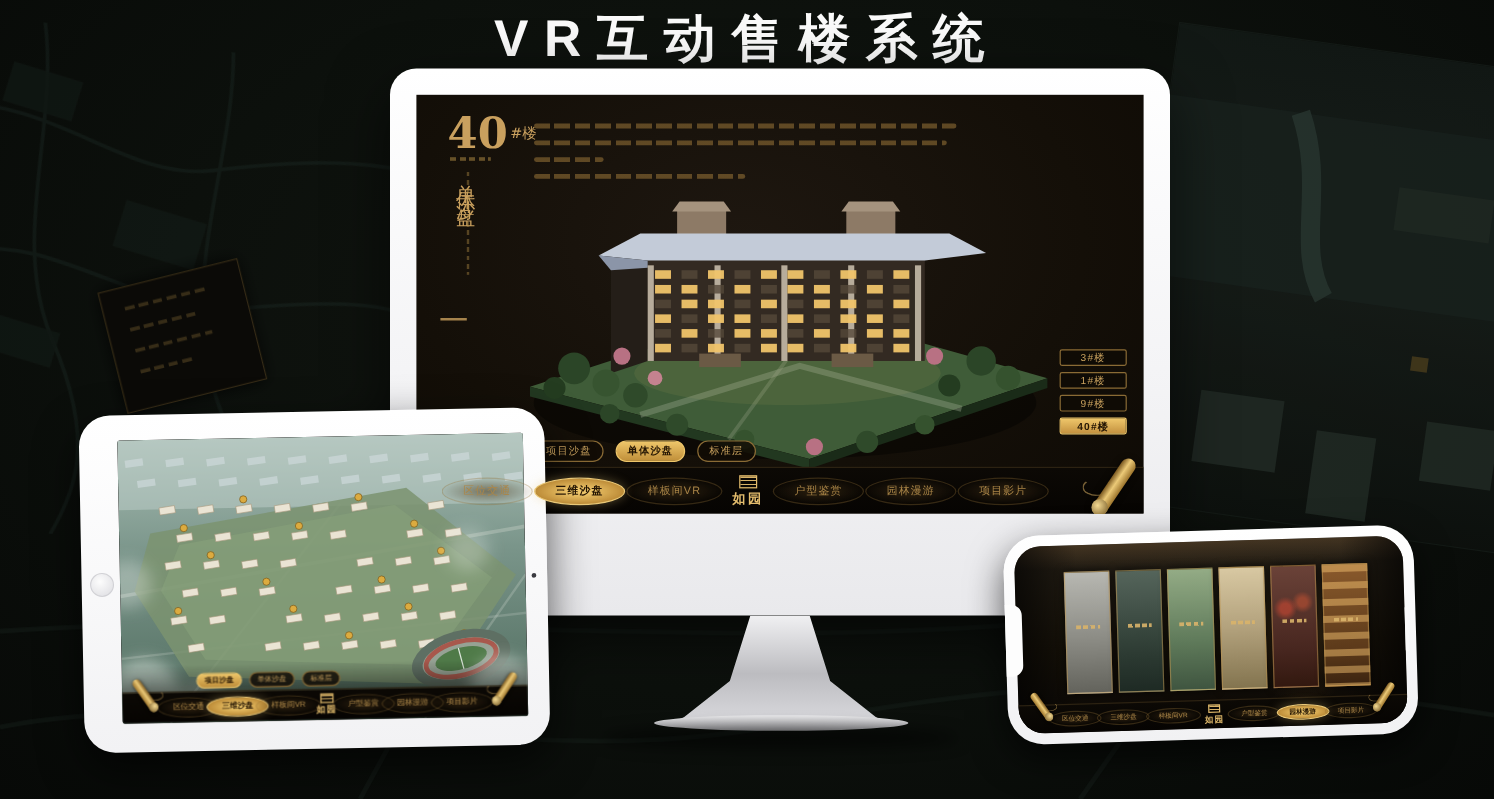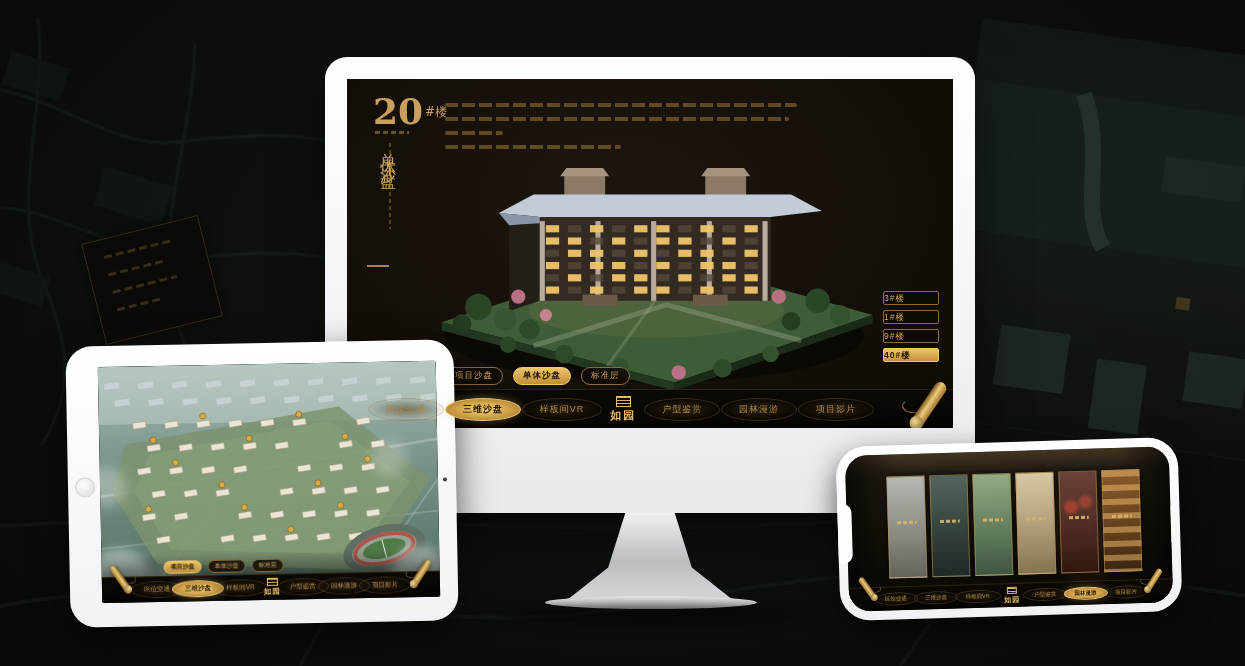--- a/index.html
+++ b/index.html
@@ -71,21 +71,21 @@
   .m-vert{writing-mode:vertical-rl; text-orientation:upright; font-family:"DejaVu Serif", serif;
     font-size:16px; letter-spacing:7px; color:#c9a05e; margin-left:4px; height:108px;}
   .m-vert-en{position:absolute; left:42px; top:64px; width:2px; height:86px; opacity:.4;
     background:repeating-linear-gradient(180deg,#b99347 0 4px, transparent 4px 7px);}
   .m-vert-box{position:absolute; left:20px; top:178px; width:22px; height:8px; border-bottom:2px solid rgba(201,160,94,.8);}
   .m-desc{position:absolute; left:98px; top:24px;}
   .m-desc i{display:block; height:4px; margin-bottom:10px; opacity:.55; border-radius:2px;
     background:repeating-linear-gradient(90deg,#9a7538 0 13px, transparent 13px 17px);}
   .m-building{position:absolute; left:64px; top:56px; width:470px; height:256px;}
   .m-floor-buttons{position:absolute; right:14px; top:212px; display:flex; flex-direction:column; gap:5px;}
-  .floor-btn{width:54px; height:12px; line-height:12px; font-size:8.5px; 
+  .floor-btn{width:54px; height:12px; line-height:12px; font-size:8.5px; text-align:center;
     color:#caa25e; background:rgba(16,11,5,.9); border:1px solid #8a6b35; border-radius:2px; letter-spacing:1px;}
   .floor-btn.active{background:linear-gradient(180deg,#eec66a,#c49240); color:#241503; font-weight:700; border-color:#eec66a;}
   .m-subtabs{position:absolute; left:98px; top:288px; display:flex; gap:10px;}
   .m-subtabs .subtab{font-size:8.5px; padding:2px 9px; border-radius:9px; letter-spacing:1px;}
   .m-navbar{height:38px; padding:0 86px 0 28px;}
   .dev-m .bar-item{font-size:9px; padding:3px 11px; letter-spacing:1px;}
   .dev-m .seal{width:13px; height:9px;}
   .dev-m .logo-text{font-size:11px;}
   .m-scroll{right:8px; bottom:0px; transform:scale(1.25);}
   
@@ -179,30 +179,31 @@
     </div>
   <svg class="bg-piece bg-roads" viewBox="0 0 1245 260">
     <g stroke="#1b2520" stroke-width="4" fill="none" opacity=".8">
       <path d="M0,200 C200,160 420,240 640,200 S1000,150 1245,190"></path>
       <path d="M300,260 L420,40"></path>
         <path d="M900,260 L1040,60"></path>
       <path d="M0,120 C300,100 600,140 900,110"></path>
     </g>
   </svg>
 
+  <div class="title">VR互动售楼系统</div>
 
   <div class="monitor-frame"></div>
   <div class="monitor-stand-neck"></div>
   <div class="monitor-stand-base"></div>
   <div class="monitor-shadow"></div>
 
   <div class="monitor-screen dev-m">
 
     <div class="m-headline">
-      <span class="m-num">20</span><span class="m-unit">#楼</span>
+      <span class="m-num">40</span><span class="m-unit">#楼</span>
       <div class="m-num-sub"></div>
       <div class="m-vert">单体沙盘</div>
     </div>
     <div class="m-vert-en"></div>
     <div class="m-vert-box"></div>
 
     <div class="m-desc">
       <i style="width:352px"></i>
         <i style="width:344px"></i>
         <i style="width:58px"></i>

